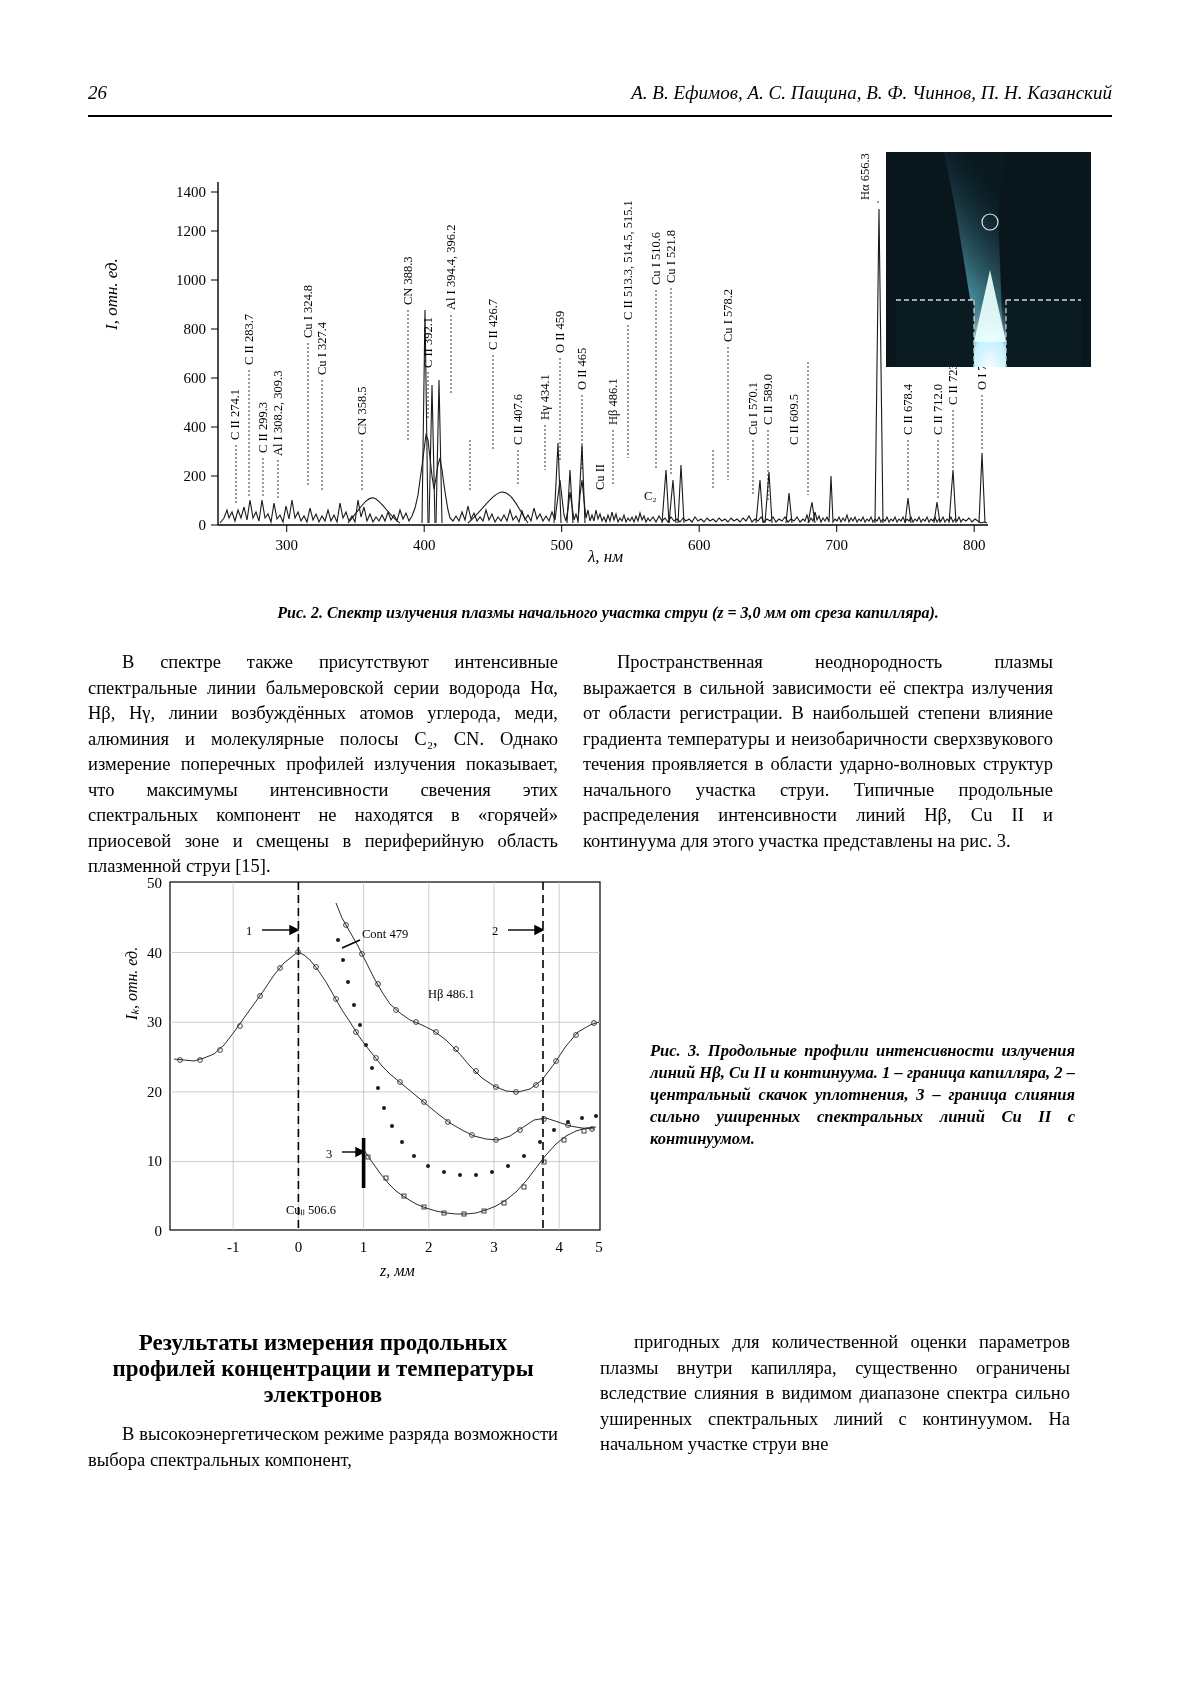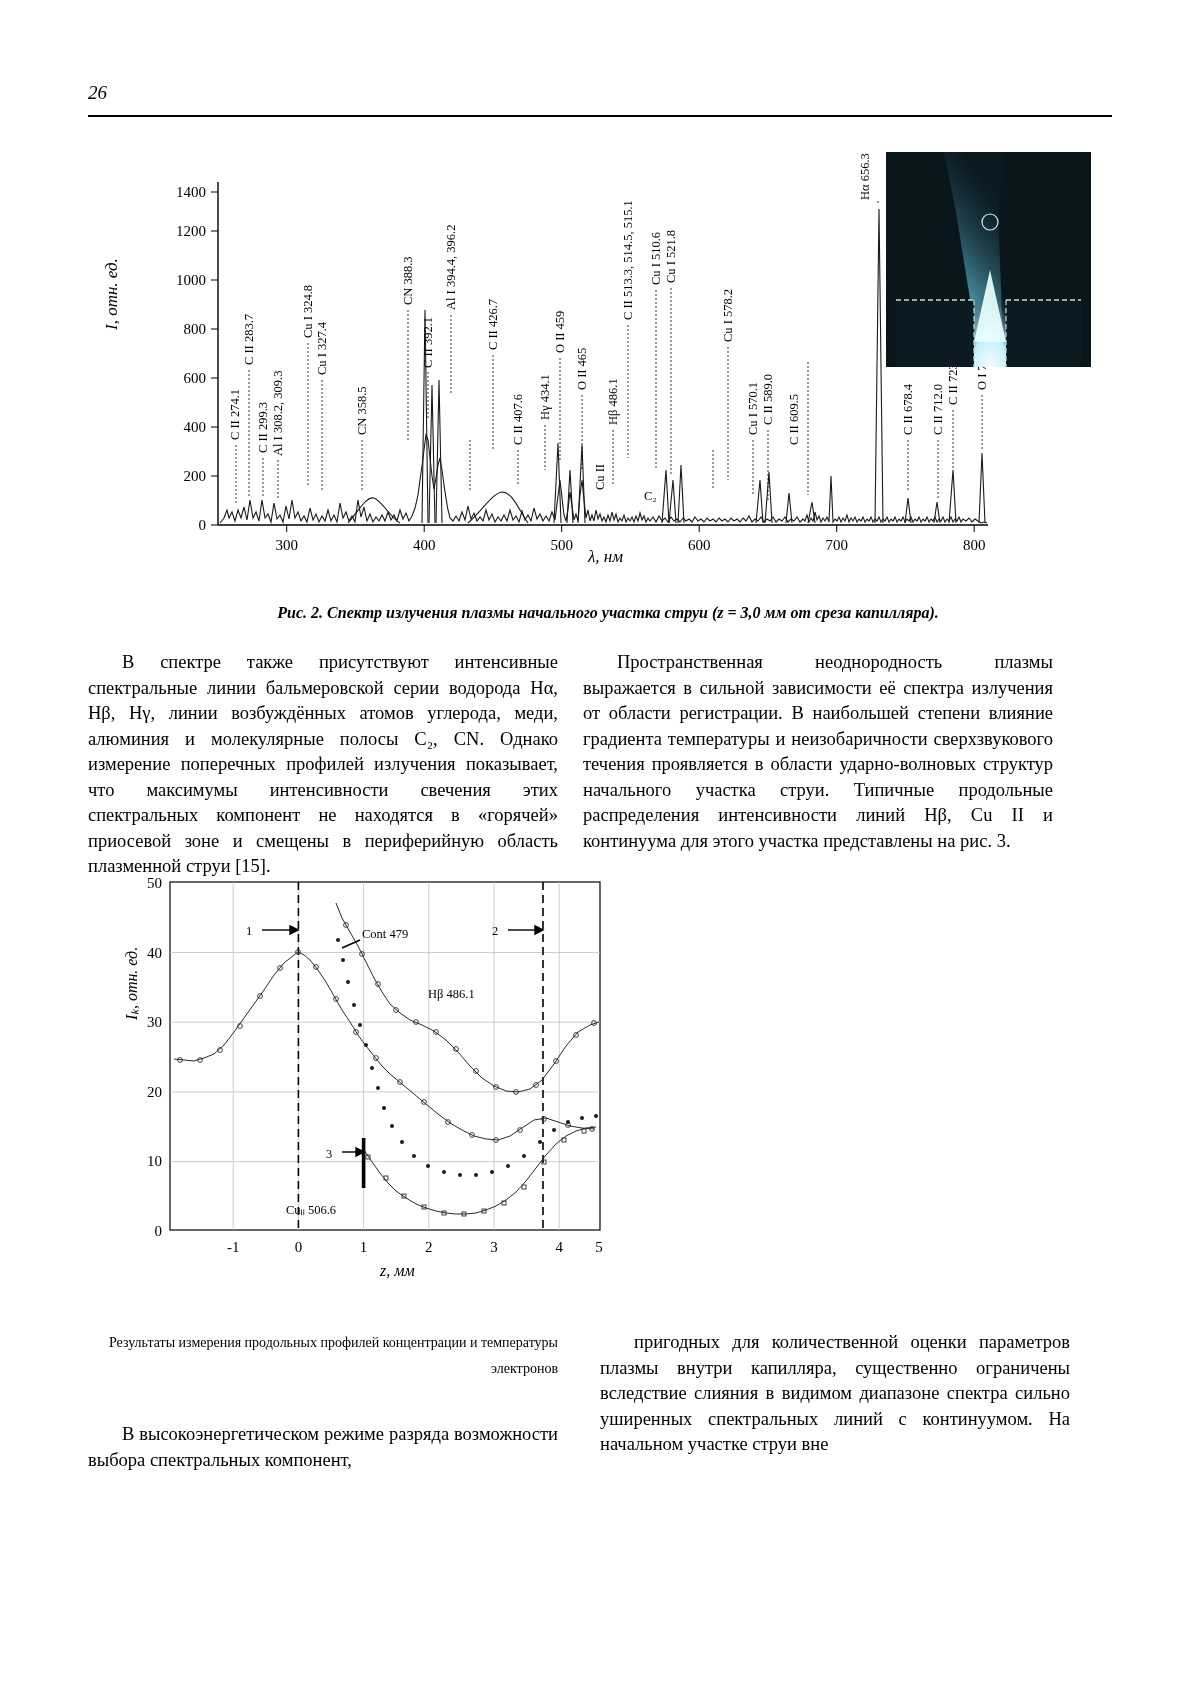--- a/index.html
+++ b/index.html
@@ -30,34 +30,35 @@
   .colL1{left:88px;top:650px;width:470px;}
   .colR1{left:583px;top:650px;width:470px;}
 
   
   .fig3{position:absolute;left:110px;top:870px;width:520px;height:420px;}
   .fig3 .ylab{position:absolute;left:10px;top:150px;transform:rotate(-90deg);transform-origin:left top;font-style:italic;font-size:16px;white-space:nowrap;}
   .fig3 .xlab{position:absolute;left:270px;top:392px;font-size:16px;font-style:italic;}
   .cap3{position:absolute;left:650px;top:1040px;width:425px;font-weight:bold;font-style:italic;font-size:16.5px;line-height:22px;text-align:justify;}
 
   
-  .headsec{position:absolute;left:88px;top:1330px;width:470px;text-align:right;font-weight:normal;font-size:14px;line-height:26px;}
+  .headsec{position:absolute;left:88px;top:1330px;width:470px;text-align:center;font-weight:bold;font-size:23px;line-height:26px;}
   .colL2{left:88px;top:1398px;width:470px;margin-top:24px;}
   .colR2{left:600px;top:1330px;width:470px;}
   .tickL{font-size:15px;text-anchor:end;font-family:"Liberation Serif",serif;}
   .tickB{font-size:15px;text-anchor:middle;font-family:"Liberation Serif",serif;}
   .annot{font-size:12.5px;font-family:"Liberation Serif",serif;}
 </style>
 </head>
 <body>
 
 <div class="page">
 
   <div class="runhead">
     <div class="pageno">26</div>
+    <div class="authors">А. В. Ефимов, А. С. Пащина, В. Ф. Чиннов, П. Н. Казанский</div>
   </div>
   <div class="rule"></div>
 
   <div class="fig2">
     <div class="ylab">I, отн. ед.</div>
     <div class="xlab">λ, нм</div>
 
     <svg width="1000" height="410">
 
       <line x1="110" y1="385" x2="880" y2="385" stroke="#000" stroke-width="1.4"></line>
@@ -422,20 +423,21 @@
         <text x="136" y="65">1</text>
         <text x="382" y="65">2</text>
         <text x="216" y="288">3</text>
         <text x="252" y="68">Cont 479</text>
         <text x="318" y="128">Hβ 486.1</text>
         <text x="176" y="344">Cuₗₗ 506.6</text>
       </g>
     </svg>
   </div>
 
+  <div class="cap3">Рис. 3. Продольные профили интенсивности излучения линий Hβ, Cu II и континуума. 1 – граница капилляра, 2 – центральный скачок уплотнения, 3 – граница слияния сильно уширенных спектральных линий Cu II с континуумом.</div>
 
   <div class="headsec">Результаты измерения продольных профилей концентрации и температуры электронов</div>
   <div class="col colL2">
     <p>В высокоэнергетическом режиме разряда возможности выбора спектральных компонент,</p>
   </div>
   <div class="col colR2">
     <p>пригодных для количественной оценки параметров плазмы внутри капилляра, существенно ограничены вследствие слияния в видимом диапазоне спектра сильно уширенных спектральных линий с континуумом. На начальном участке струи вне</p>
   </div>
 </div>
 

